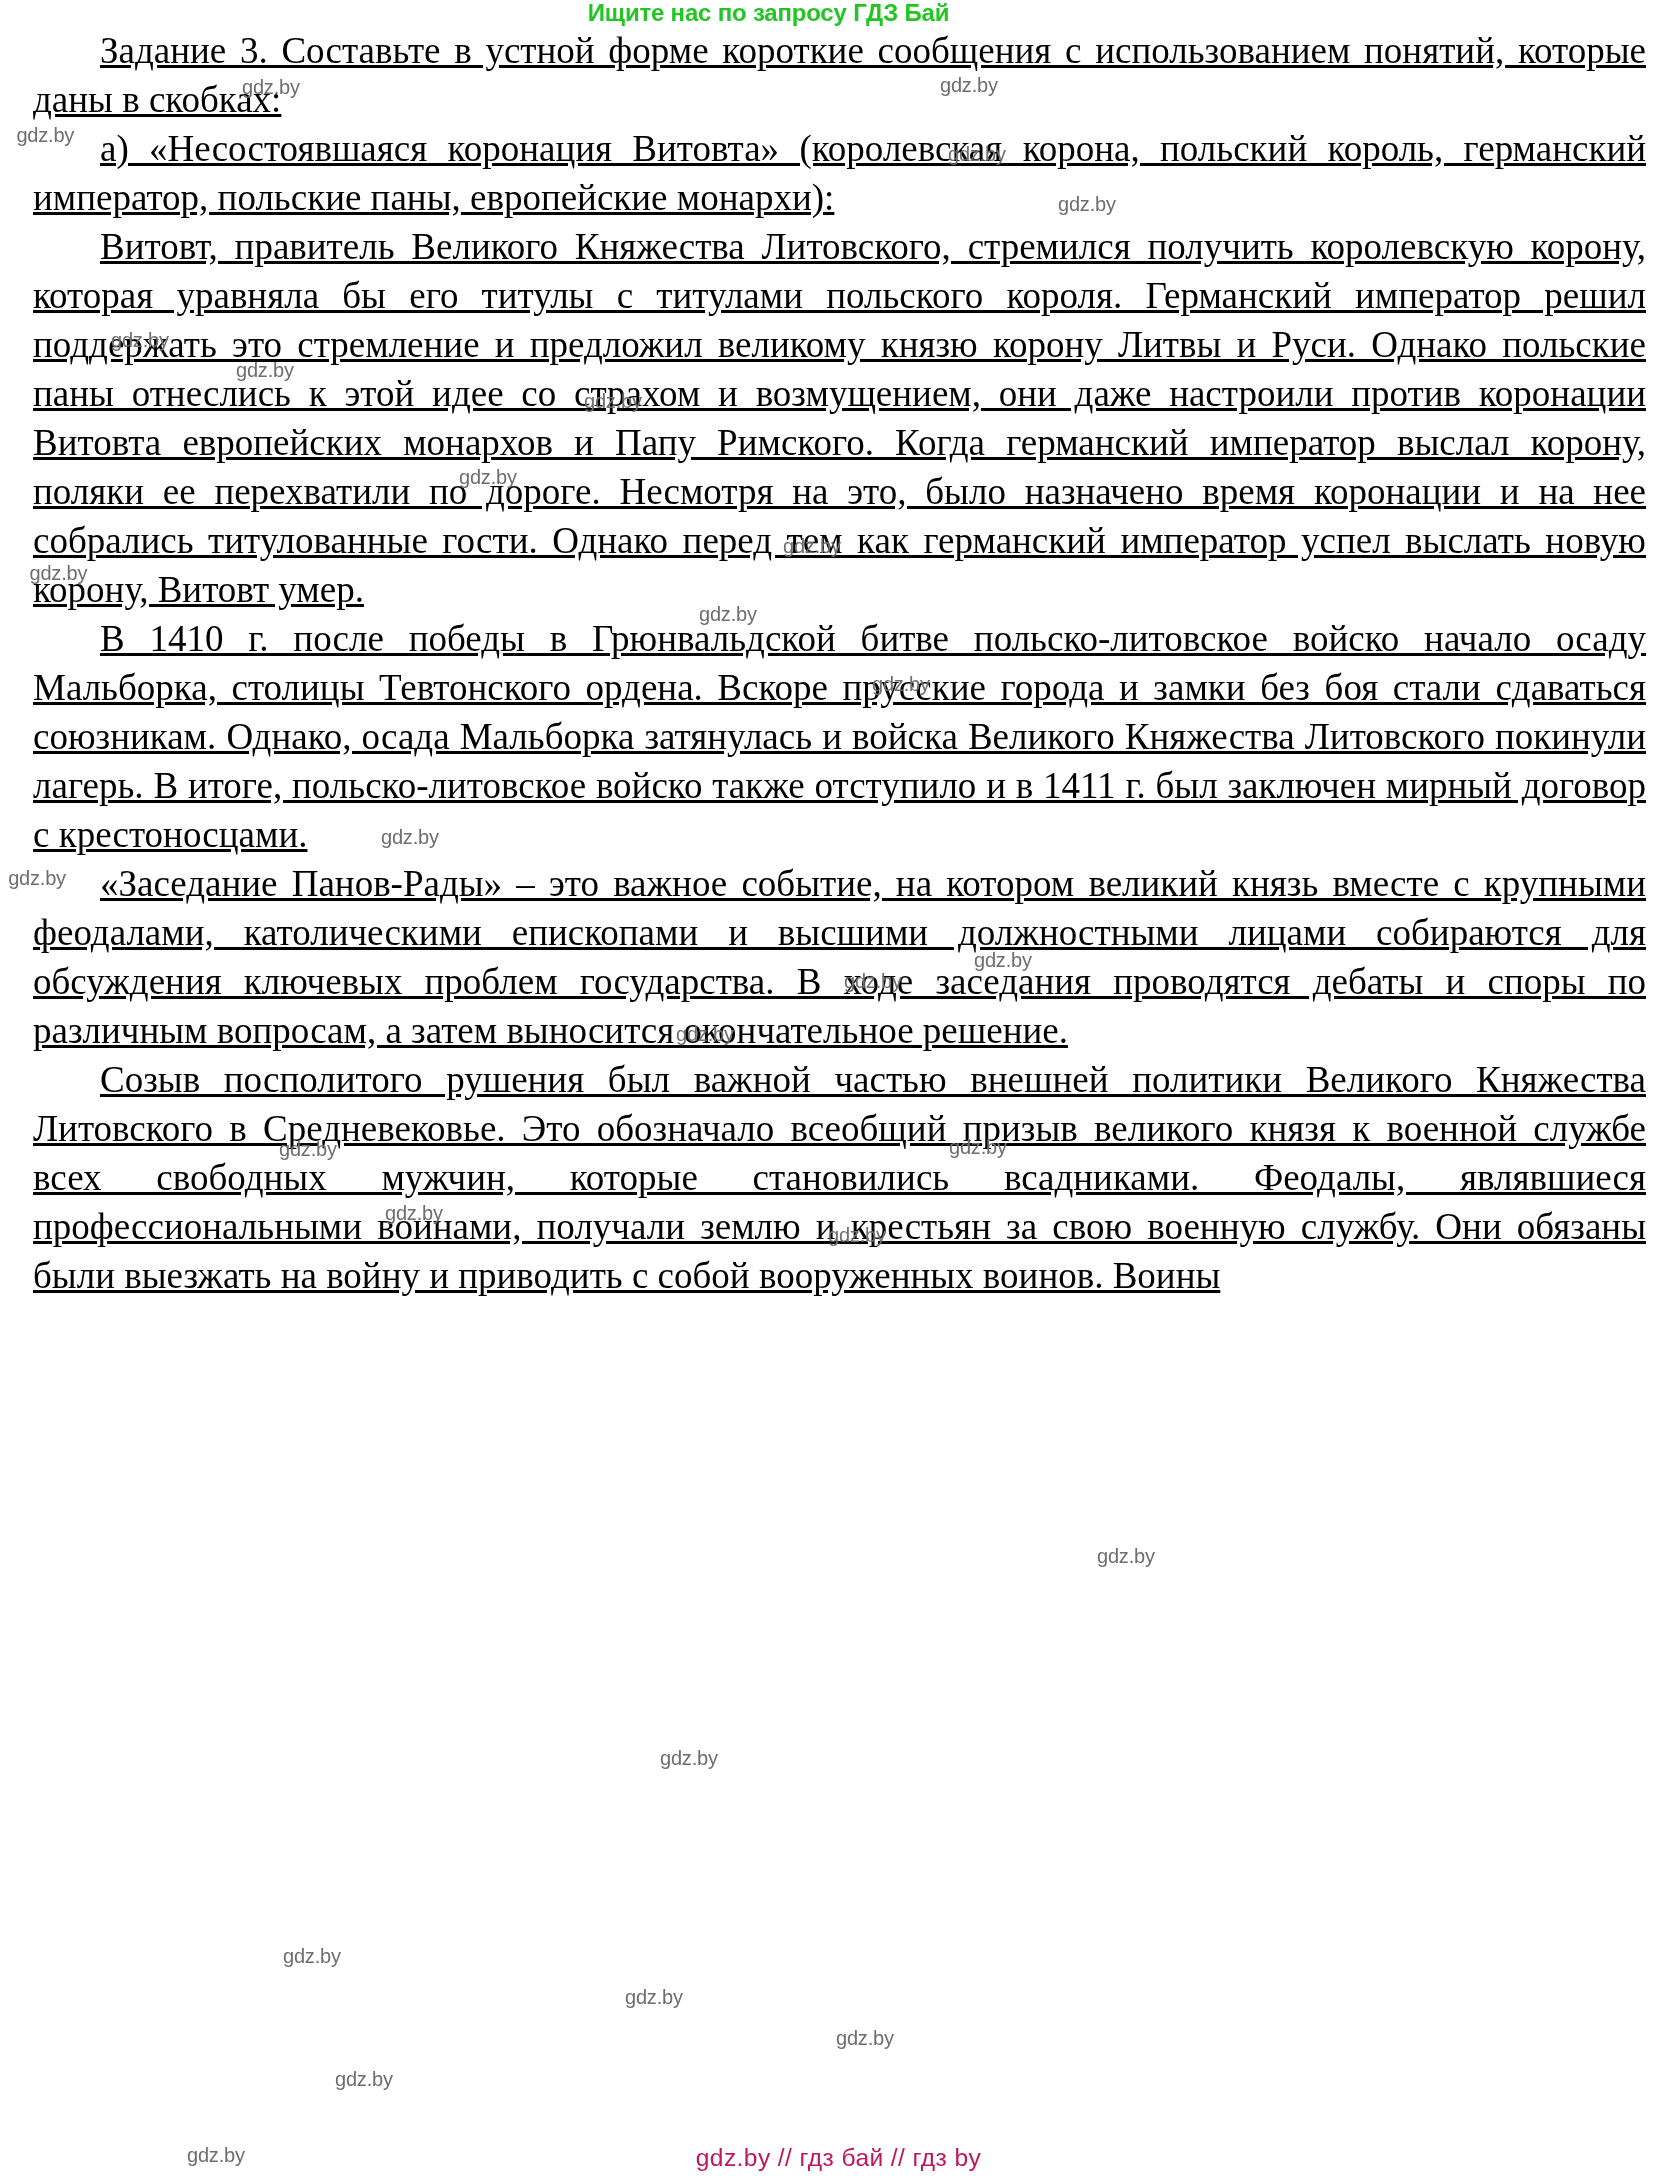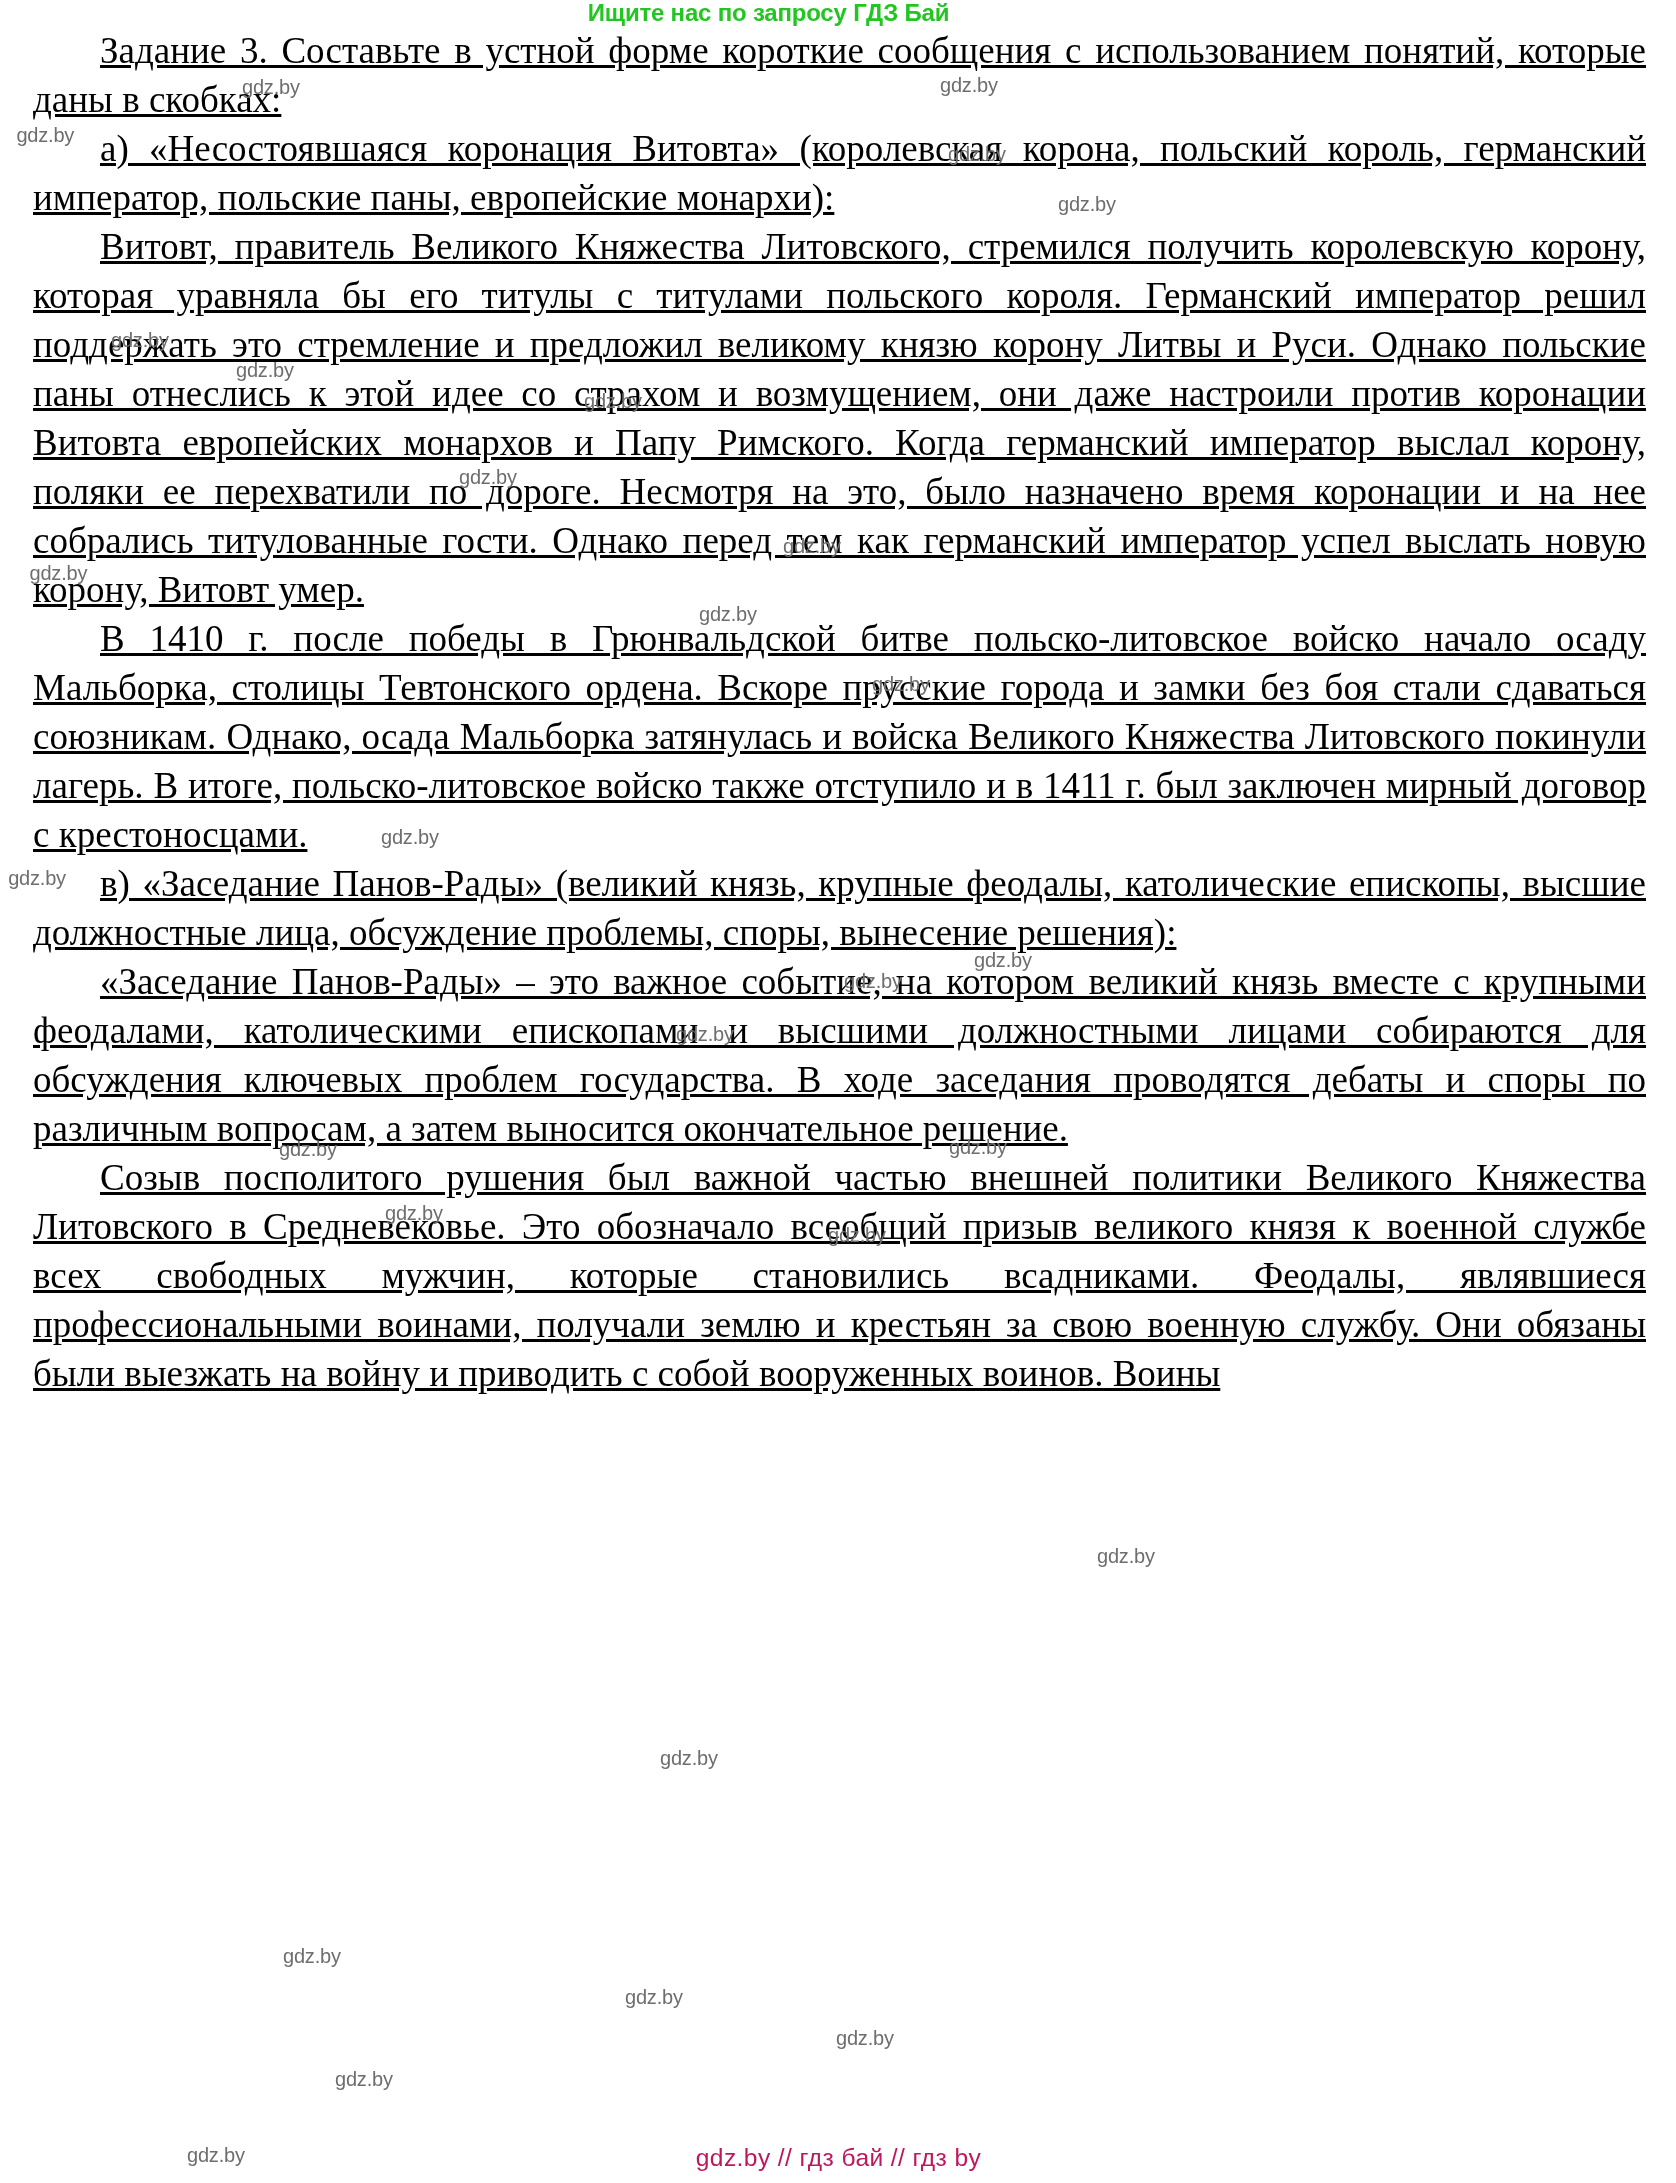--- a/index.html
+++ b/index.html
@@ -105,21 +105,20 @@
 
   <p class="para first-line-indent">Задание 3. Составьте в устной форме короткие сообщения с использованием понятий, которые даны в скобках:</p>
 
   <p class="para first-line-indent">а) «Несостоявшаяся коронация Витовта» (королевская корона, польский король, германский император, польские паны, европейские монархи):</p>
 
   <p class="para first-line-indent">Витовт, правитель Великого Княжества Литовского, стремился получить королевскую корону, которая уравняла бы его титулы с титулами польского короля. Германский император решил поддержать это стремление и предложил великому князю корону Литвы и Руси. Однако польские паны отнеслись к этой идее со страхом и возмущением, они даже настроили против коронации Витовта европейских монархов и Папу Римского. Когда германский император выслал корону, поляки ее перехватили по дороге. Несмотря на это, было назначено время коронации и на нее собрались титулованные гости. Однако перед тем как германский император успел выслать новую корону, Витовт умер.</p>
 
 
   <p class="para first-line-indent">В 1410 г. после победы в Грюнвальдской битве польско-литовское войско начало осаду Мальборка, столицы Тевтонского ордена. Вскоре прусские города и замки без боя стали сдаваться союзникам. Однако, осада Мальборка затянулась и войска Великого Княжества Литовского покинули лагерь. В итоге, польско-литовское войско также отступило и в 1411 г. был заключен мирный договор с крестоносцами.</p>
 
-  <p class="para first-line-indent">в) «Заседание Панов-Рады» (великий князь, крупные феодалы, католические епископы, высшие должностные лица, обсуждение проблемы, споры, вынесение решения):</p>
 
   <p class="para first-line-indent">«Заседание Панов-Рады» – это важное событие, на котором великий князь вместе с крупными феодалами, католическими епископами и высшими должностными лицами собираются для обсуждения ключевых проблем государства. В ходе заседания проводятся дебаты и споры по различным вопросам, а затем выносится окончательное решение.</p>
 
 
   <p class="para first-line-indent">Созыв посполитого рушения был важной частью внешней политики Великого Княжества Литовского в Средневековье. Это обозначало всеобщий призыв великого князя к военной службе всех свободных мужчин, которые становились всадниками. Феодалы, являвшиеся профессиональными воинами, получали землю и крестьян за свою военную службу. Они обязаны были выезжать на войну и приводить с собой вооруженных воинов. Воины</p>
 
 </div>
 
 <div id="watermark-layer">
     <span class="wm" style="left: 242px; top: 49px; color: rgb(110, 110, 110);">gdz.by</span>

